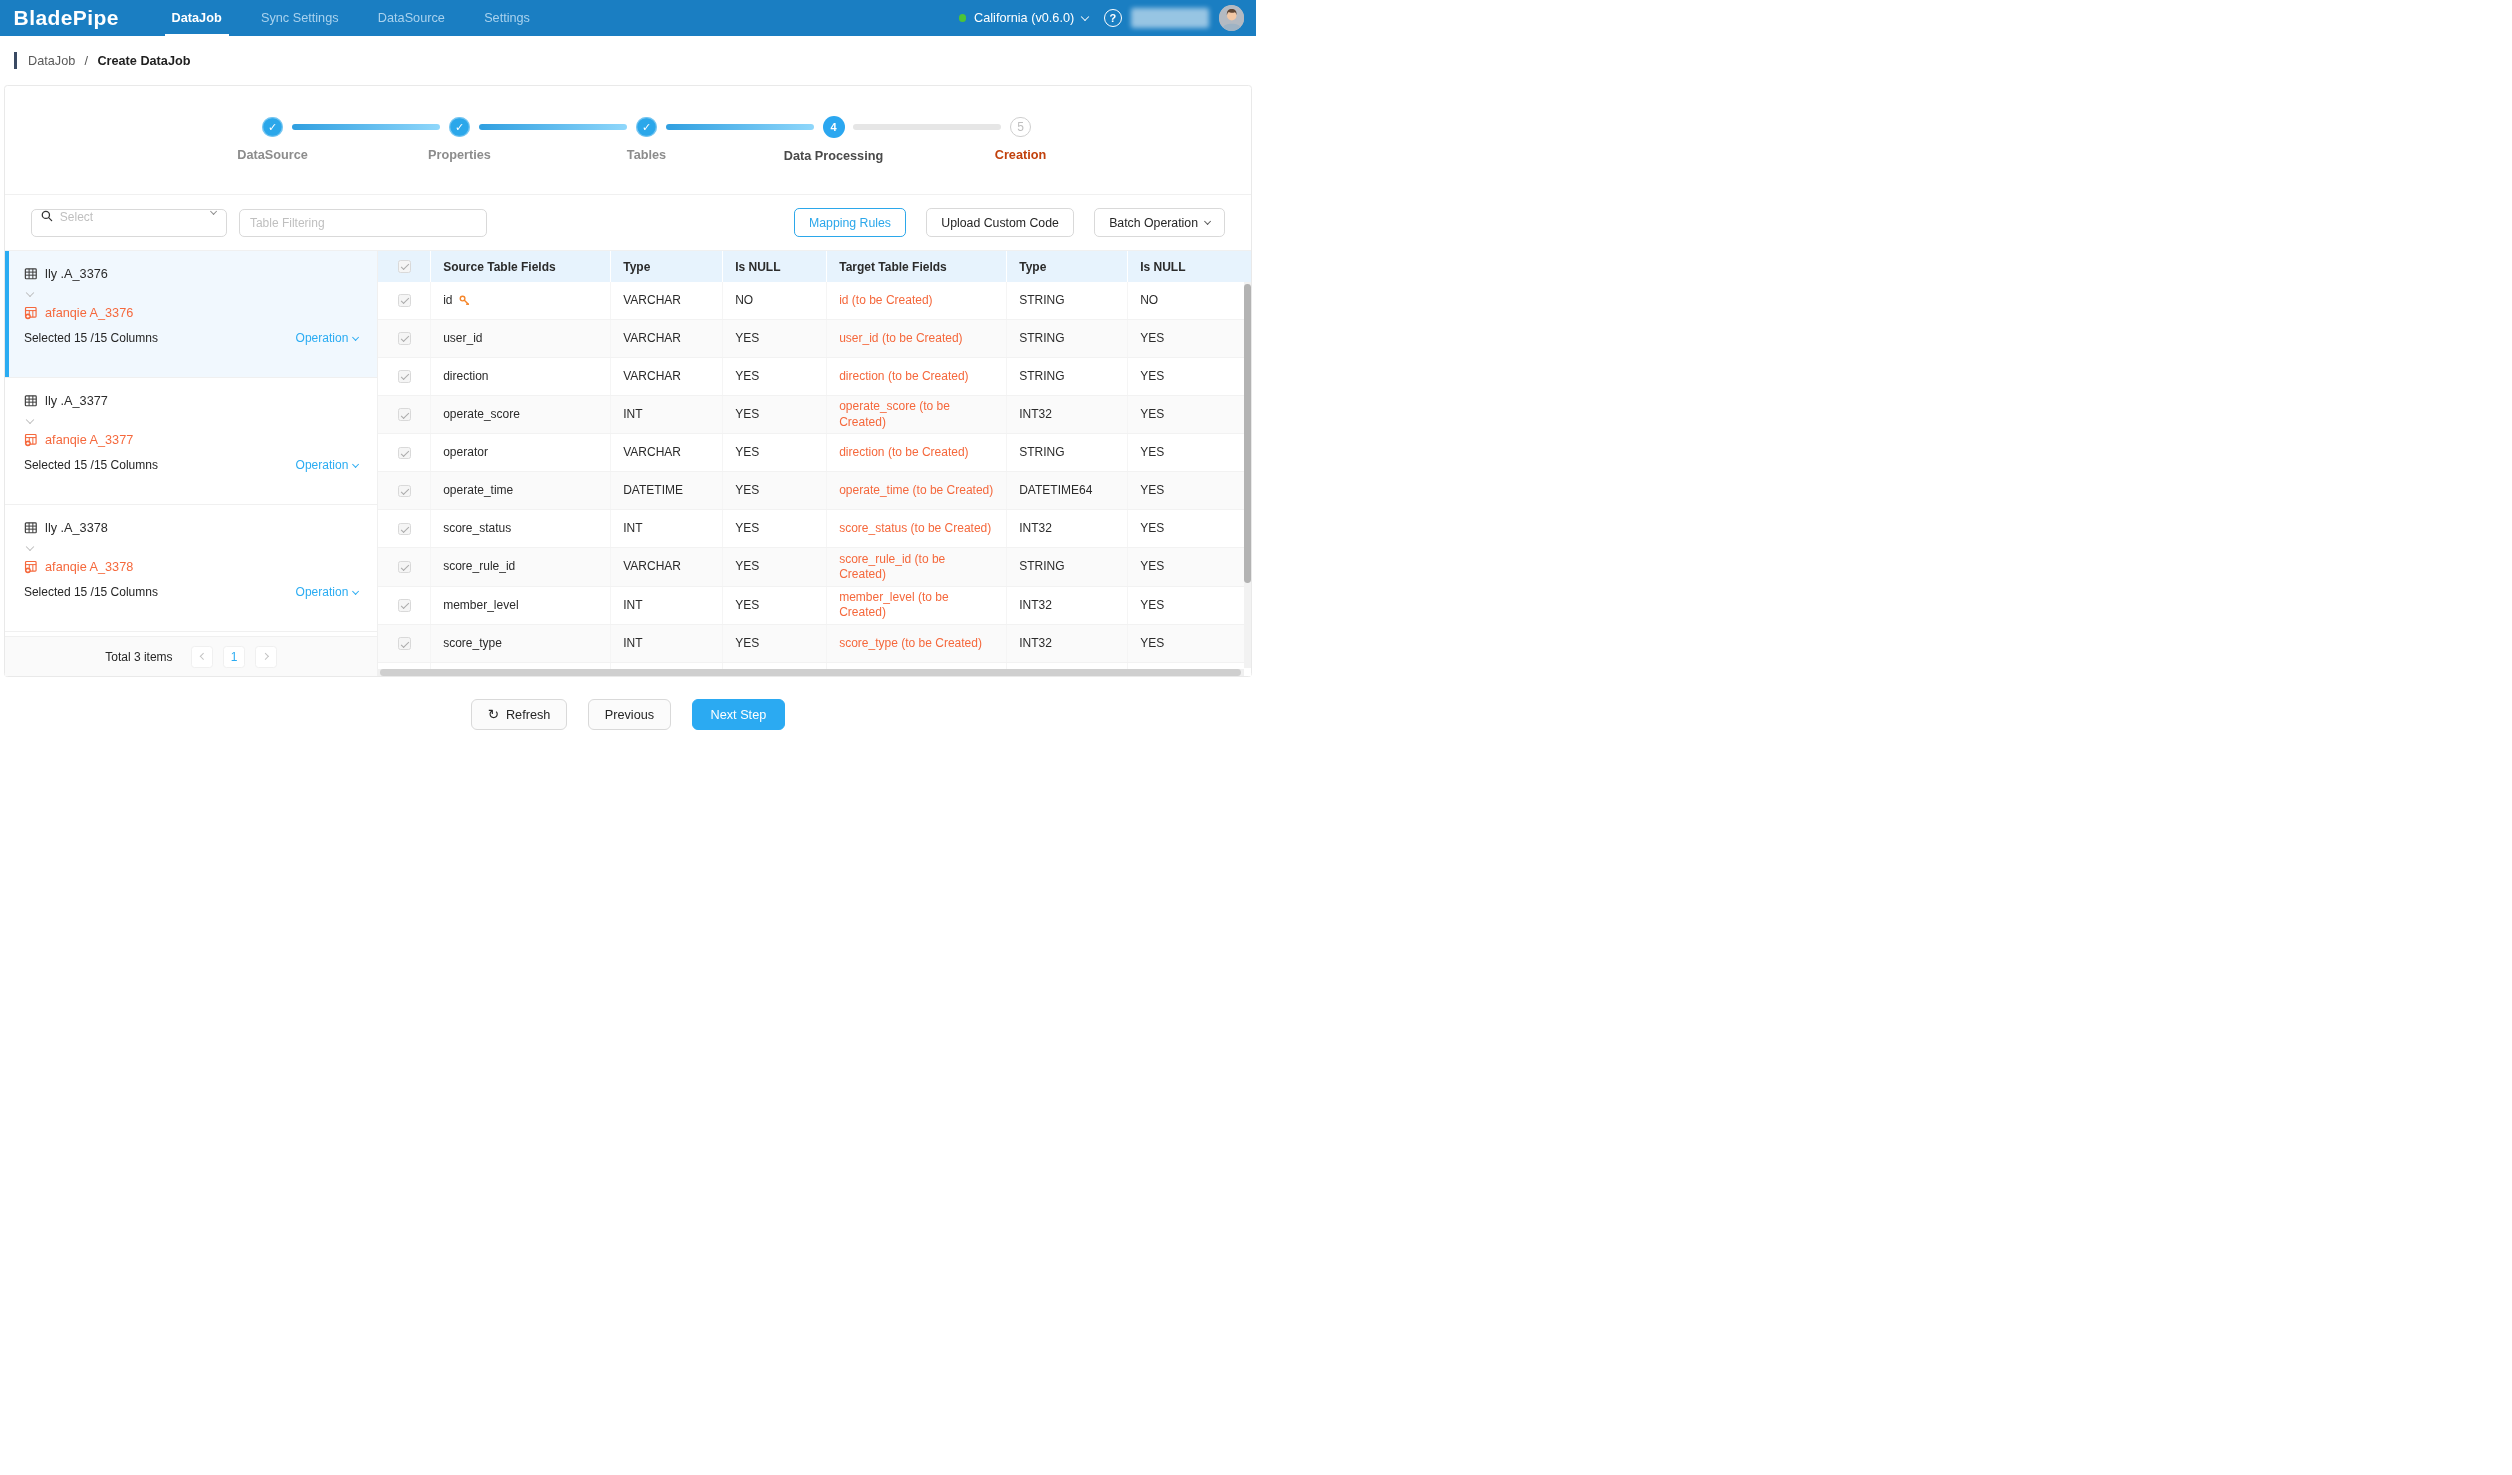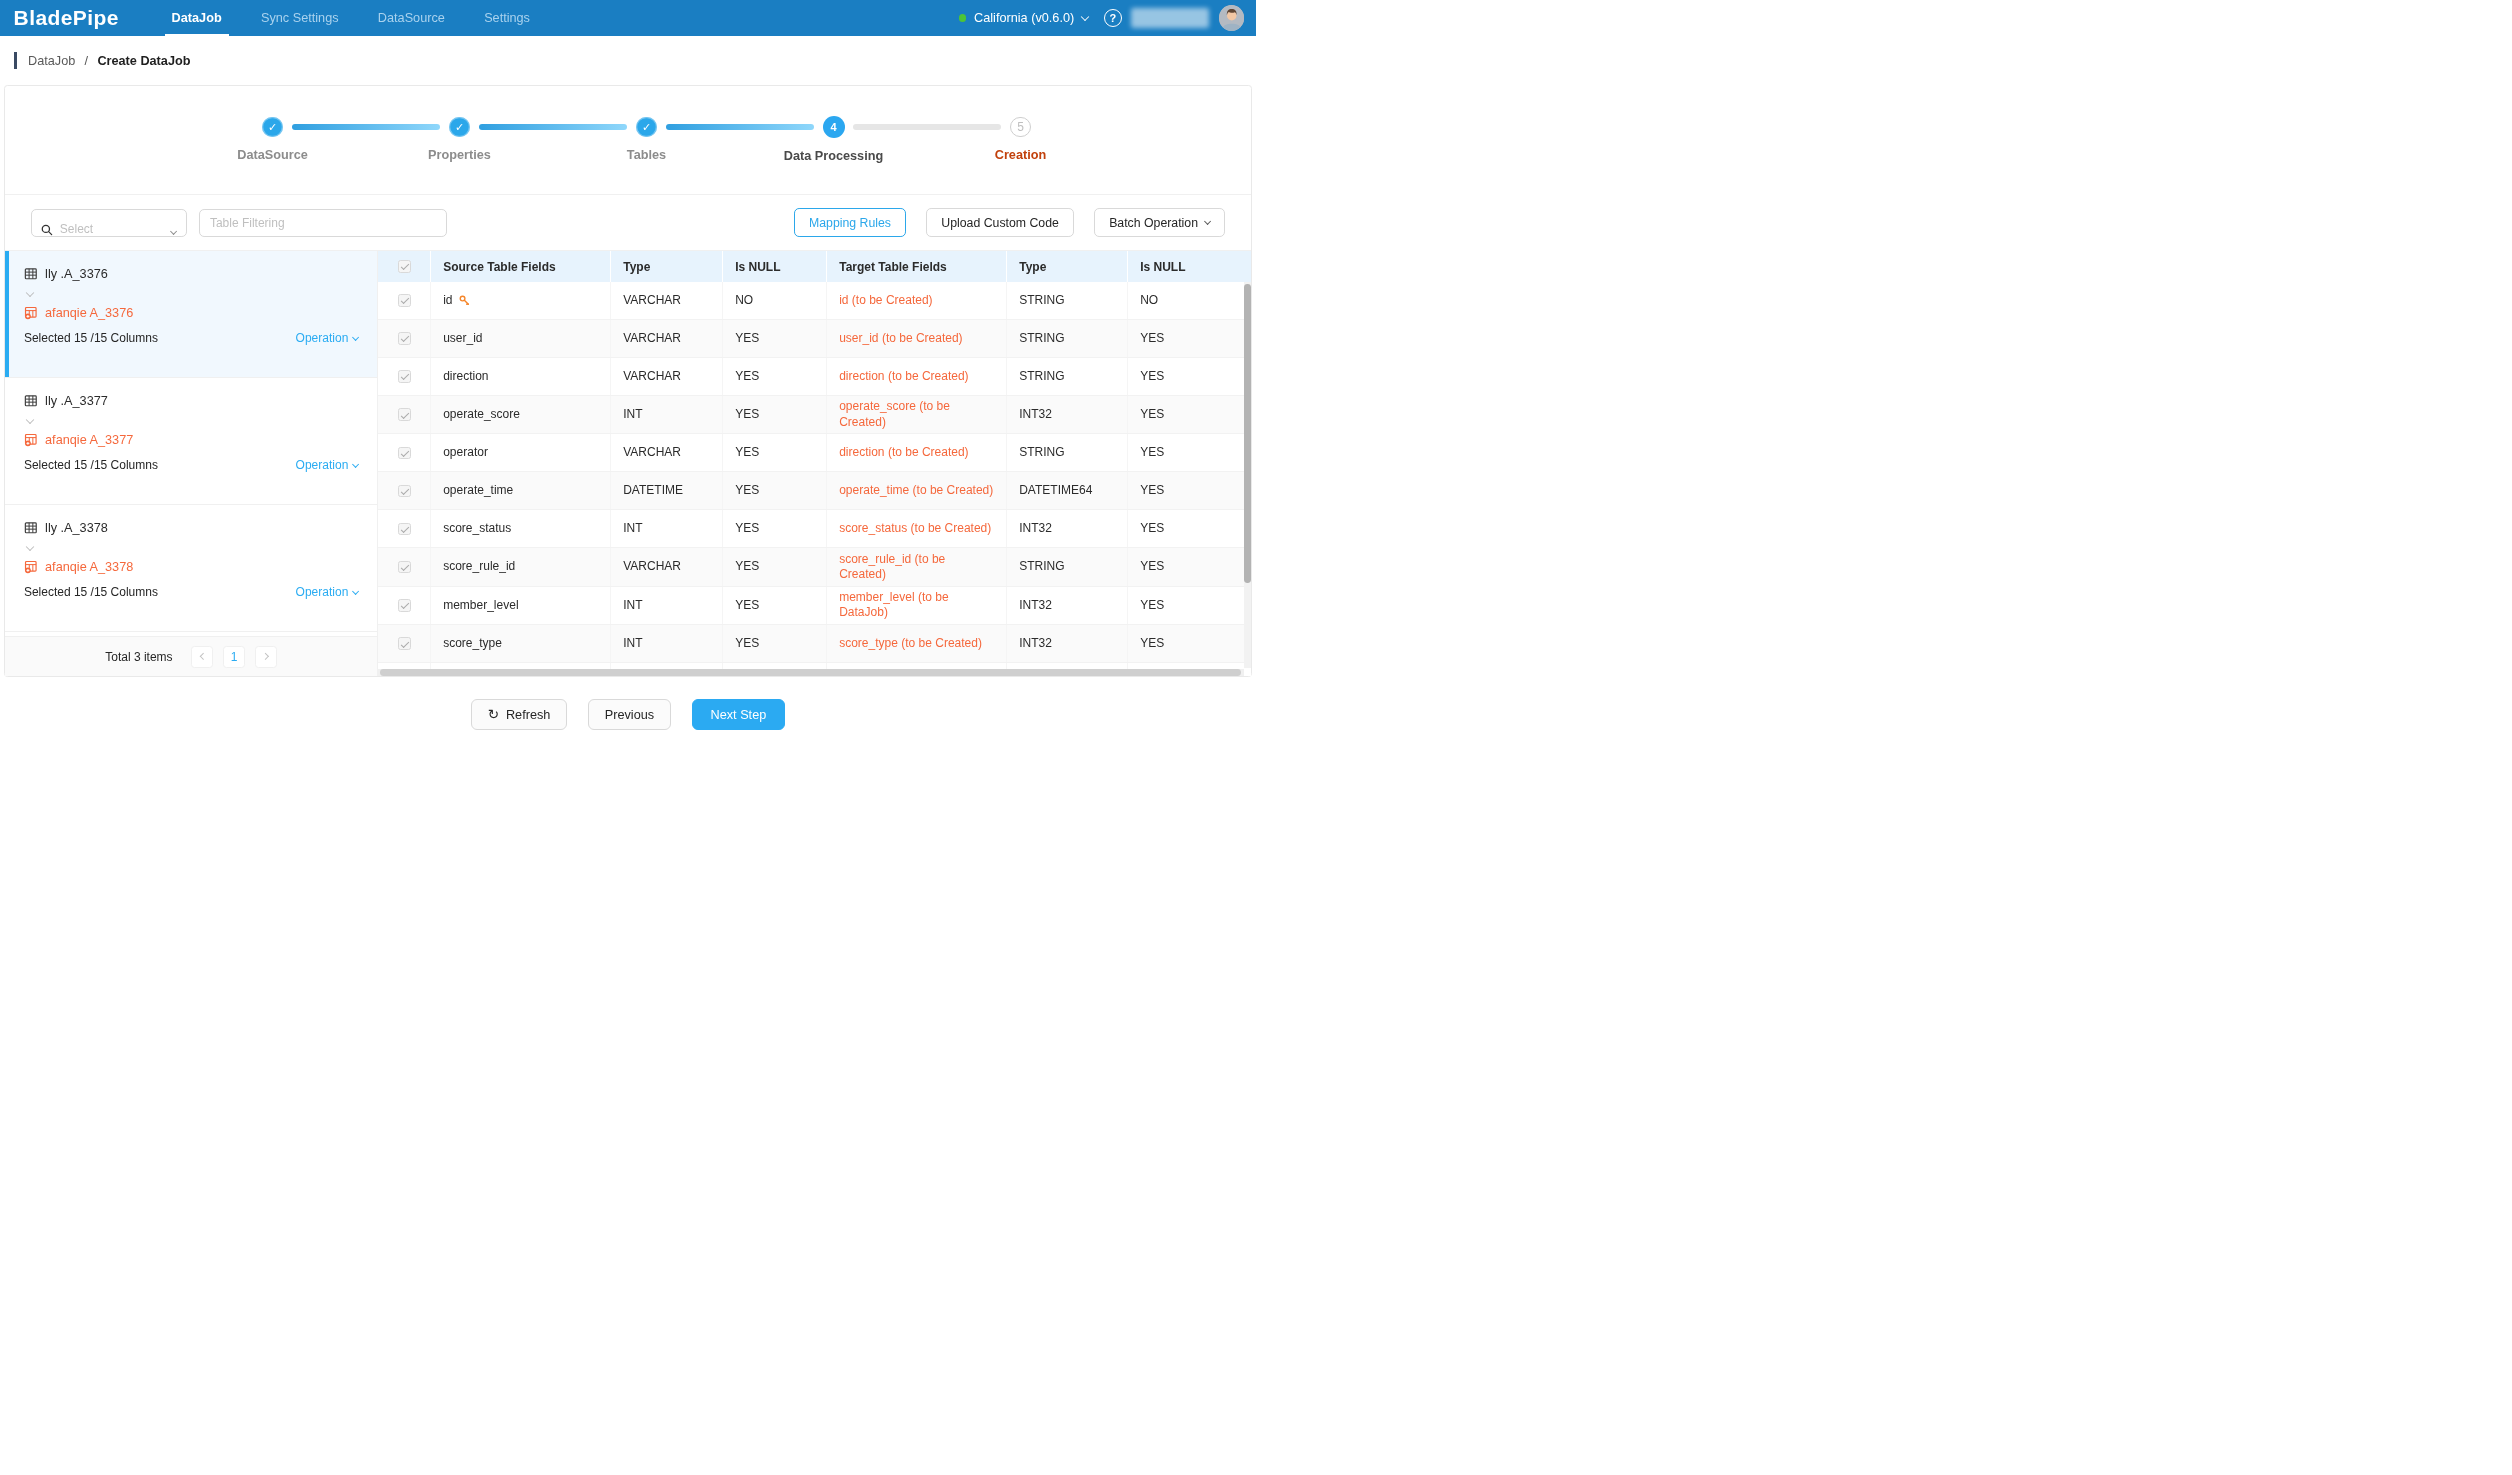--- a/index.html
+++ b/index.html
@@ -47,22 +47,22 @@
   .step-label { font-size:12.7px; font-weight:bold; }
   .step.done .step-label { color:#8C8C8C; }
   .step.active .step-label { color:#4A4A4A; }
   .step.pending .step-label { color:#c2410c; }
   .connector { position:absolute; top:7.6px; left:calc(50% + 19.5px); width:148px; height:6px; border-radius:3.4px; }
   .connector.blue { background:linear-gradient(90deg,#2F9FE0,#8FD7FB); }
   .connector.gray { background:#E6E6E6; }
 
   
   .filter-row { height:56px; display:flex; align-items:center; padding:0 25.5px; border-bottom:0.8px solid #F0F0F0; }
-  .select-box { width:156px; height:28px; border:0.8px solid #D9D9D9; border-radius:5.1px; display:flex;
-    align-items:flex-end; padding:0 9.3px; gap:6.8px; background:#fff; cursor:pointer; }
+  .select-box { width:196px; height:28px; border:0.8px solid #D9D9D9; border-radius:5.1px; display:flex;
+    align-items:flex-start; padding:0 9.3px; gap:6.8px; background:#fff; cursor:pointer; }
   .select-ph { color:#BFBFBF; font-size:12px; flex:1; }
   .select-box .chev, .op-link .chev, .btn .chev { border-color:#8C8C8C; width:5.1px; height:5.1px; }
   .input-box { width:248px; height:28px; border:0.8px solid #D9D9D9; border-radius:5.1px; margin-left:12px;
     display:flex; align-items:center; padding:0 10.2px; }
   .input-box input { border:none; outline:none; width:100%; font-size:12px; font-family:inherit; color:#262626; }
   .input-box input::placeholder { color:#BFBFBF; }
   .filter-spacer { flex:1; }
   .btn { height:29px; border-radius:5.1px; padding:0 14.4px; font-size:12.3px; display:flex; align-items:center;
     gap:6.8px; cursor:pointer; background:#fff; border:0.8px solid #D9D9D9; color:#262626; white-space:nowrap; }
   .btn + .btn { margin-left:19.5px; }
@@ -471,21 +471,21 @@
           <div class="trow">
     <div class="td col-check" style="justify-content:center;">
               <span class="cb"></span>
             </div>
     <div class="td col-field field-cell">
       <span>member_level</span>
 
     </div>
     <div class="td col-type">INT</div>
     <div class="td col-null">YES</div>
-    <div class="td col-target orange">member_level (to be DataJob)</div>
+    <div class="td col-target orange">member_level (to be Created)</div>
     <div class="td col-type2">INT32</div>
     <div class="td col-null2" style="border-right:none;">YES</div>
   </div>
           <div class="trow alt">
     <div class="td col-check" style="justify-content:center;">
               <span class="cb"></span>
             </div>
     <div class="td col-field field-cell">
       <span>score_type</span>
 

